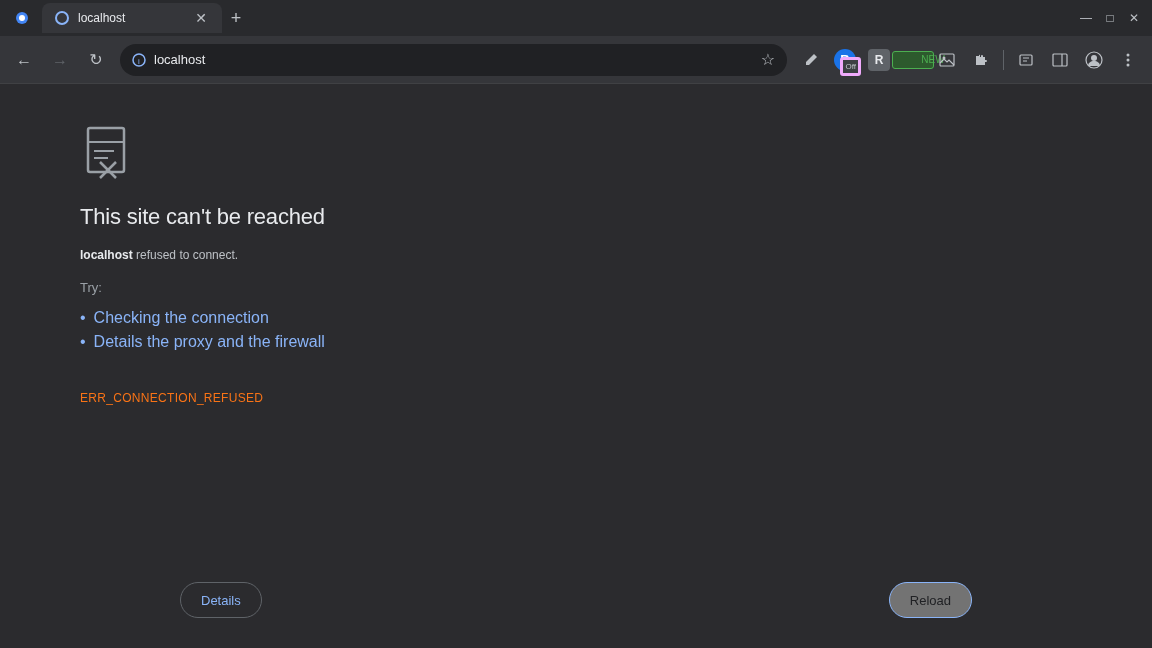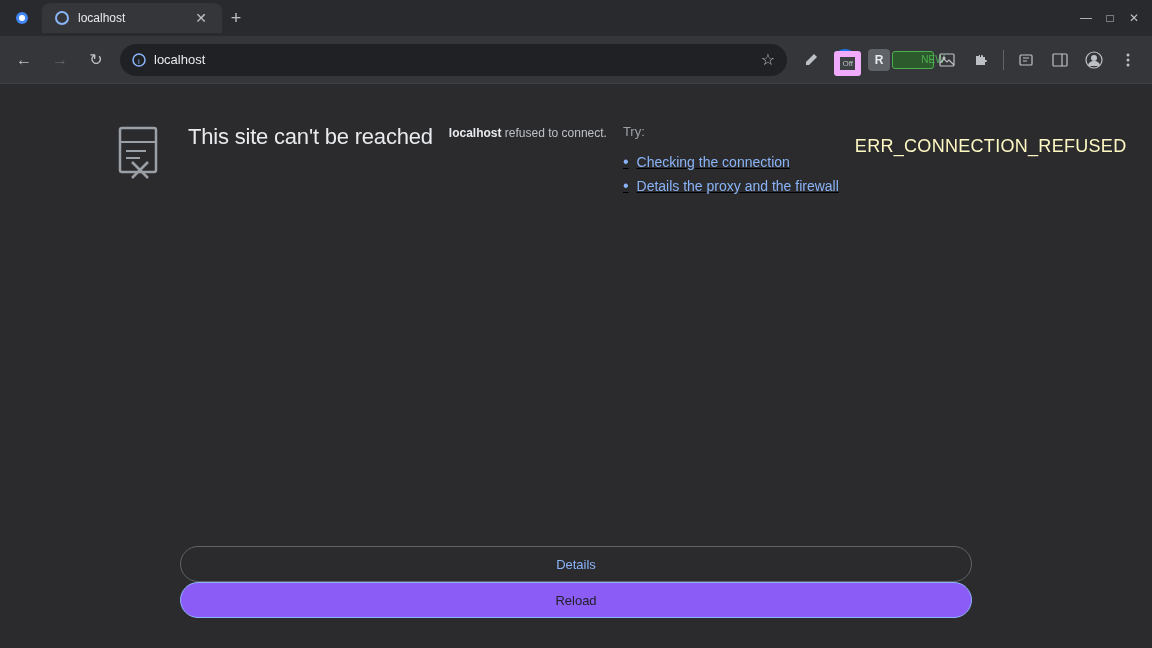--- a/index.html
+++ b/index.html
@@ -207,22 +207,23 @@
       height: calc(648px - 36px - 48px);
       background: #2b2b2e;
       display: flex;
       flex-direction: column;
       align-items: flex-start;
       justify-content: space-between;
       padding: 40px 0 30px 0;
     }
 
     .error-content {
-      padding-left: 112px;
-      display: flex;
+      padding-left: 80px;
+      display: flex;
+      flex-direction: column;
       gap: 16px;
     }
 
     .error-title {
       font-size: 22px;
       color: #e8eaed;
       font-weight: 400;
       letter-spacing: -0.2px;
     }
 
@@ -249,64 +250,62 @@
     .try-list {
       list-style: none;
       display: flex;
       flex-direction: column;
       gap: 6px;
     }
     .try-list li {
       display: flex;
       align-items: center;
       gap: 8px;
-      font-size: 14px;
-      text-decoration: underline;
+      font-size: 16px;
     }
     .try-list li::before {
       content: '•';
       color: #8ab4f8;
       font-size: 16px;
     }
     .try-link {
       color: #8ab4f8;
       text-decoration: none;
       cursor: pointer;
     }
 
     .error-code {
-      font-size: 18px;
-      color: #fef9c3;
+      font-size: 12px;
+      color: #f97316;
       letter-spacing: 0.3px;
-      margin-top: 12px;
+      margin-top: 24px;
     }
 
     .bottom-buttons {
       width: 100%;
       display: flex;
       justify-content: space-between;
       padding: 0 180px;
-      flex-direction: column;
     }
 
     .action-btn {
       height: 36px;
       padding: 0 20px;
       border-radius: 18px;
       border: 1px solid #5f6368;
       background: transparent;
       color: #8ab4f8;
       font-size: 13px;
       cursor: pointer;
       display: flex;
       align-items: center;
       justify-content: center;
     }
     .action-btn.primary {
-      background: #8b5cf6;
+      background: #737373;
       color: #202124;
       border-color: #8ab4f8;
     }
   </style>
 </head>
 <body>
 
 <div class="title-bar">
   <div class="title-bar-left">
     <button class="window-control-btn">
@@ -354,21 +353,21 @@
   <div class="toolbar-icons">
 
     <button class="toolbar-icon">
       <svg width="16" height="16" viewBox="0 0 16 16" fill="#bdc1c6">
         <path d="M11 2l3 3-8 8H3v-3l8-8z"></path>
       </svg>
     </button>
 
     <button class="toolbar-icon" style="position:relative;">
       <div style="width:22px;height:22px;background:#1a73e8;border-radius:50%;display:flex;align-items:center;justify-content:center;font-size:13px;font-weight:bold;color:#fff;">B</div>
-      <div style="position:absolute;bottom:0px;right:0px;background:#3c4043;color:#bdc1c6;border-radius:3px;font-size:8px;padding:0 2px;border:6px solid #f0abfc;line-height:13px;">Off</div>
+      <div style="position:absolute;bottom:0px;right:0px;background:#3c4043;color:#bdc1c6;border-radius:3px;font-size:8px;padding:0 2px;border:3px solid #f0abfc;line-height:13px;">Off</div>
     </button>
 
     <button class="toolbar-icon">
       <div style="width:22px;height:22px;background:#5f6368;border-radius:4px;display:flex;align-items:center;justify-content:center;font-size:12px;font-weight:bold;color:#e8eaed;">R</div>
     </button>
 
     <button class="toolbar-icon">
       <div style="width:28px;height:18px;background:#2d5a2d;border:1px solid #4caf50;border-radius:3px;display:flex;align-items:center;justify-content:center;font-size:10px;color:#4caf50;padding-left:40px;">NEW</div>
     </button>
 

